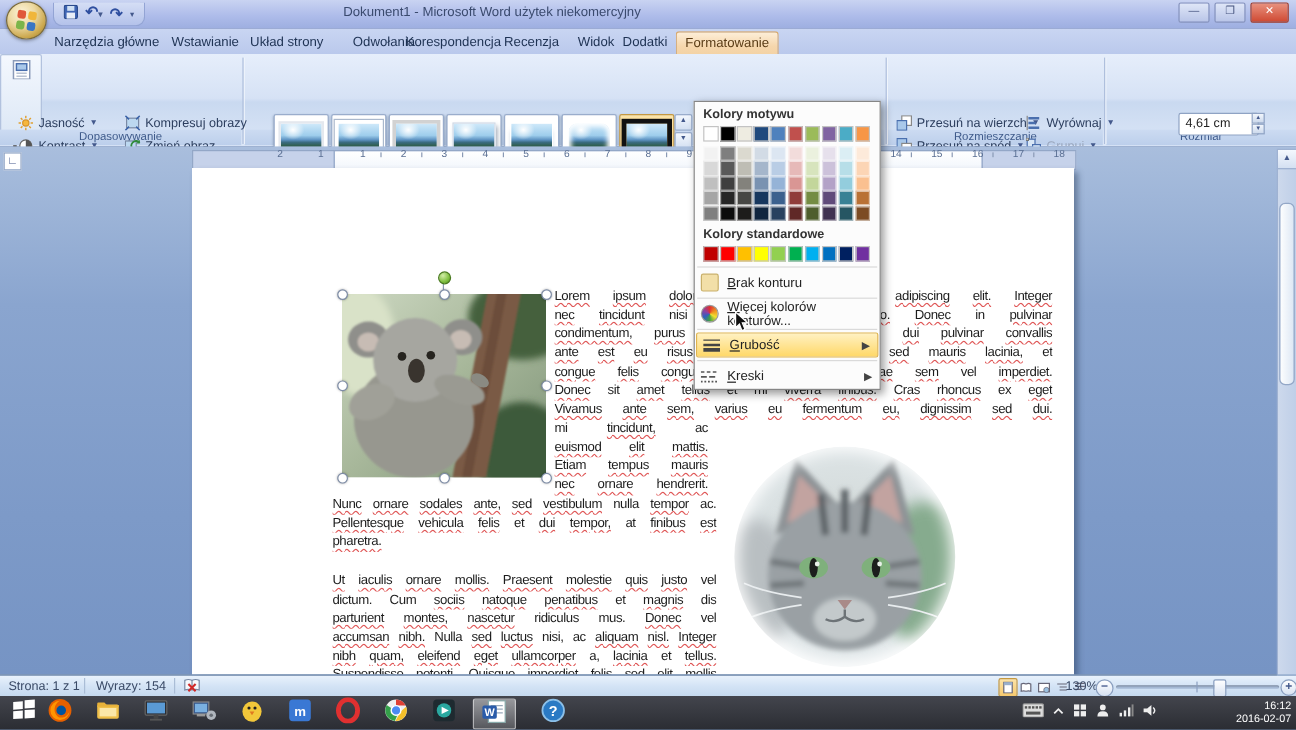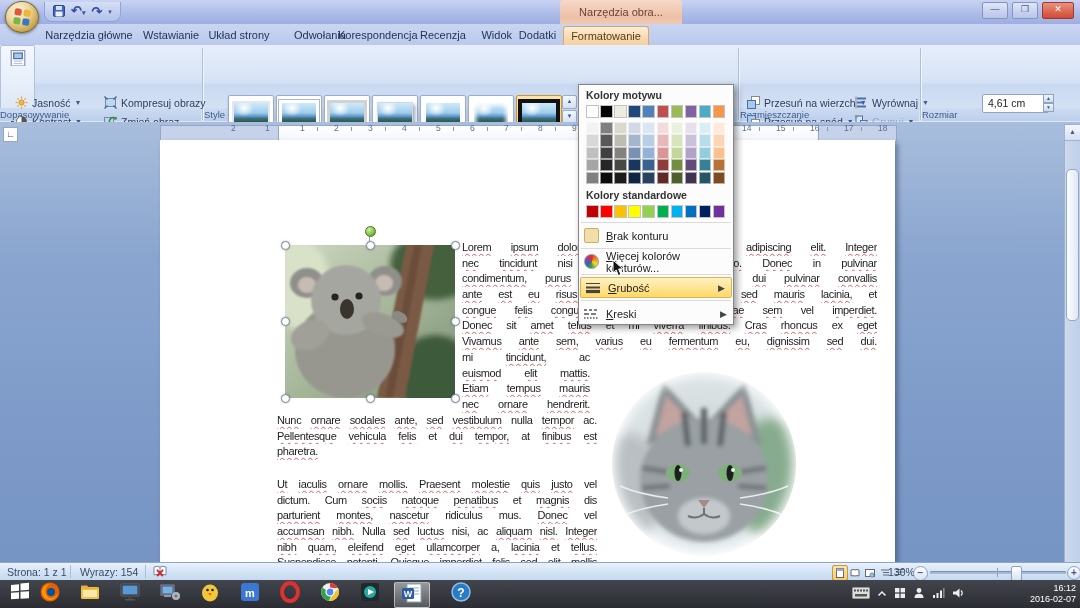--- a/index.html
+++ b/index.html
@@ -36,21 +36,21 @@
     background:linear-gradient(180deg,#c9d5f2,#bac9ec);border-bottom:1px solid #94a6cf;}
   .tab{position:absolute;top:2px;height:19px;line-height:19px;padding:0 9px;
     font-size:11px;color:#1e3253;border-radius:3px 3px 0 0;}
   .tab.active{background:linear-gradient(180deg,#fdeed8 0%,#f6d7ad 60%,#f3d2a4 100%);
     border:1px solid #d9a869;border-bottom:none;color:#5a3c16;}
 
   
   .ribbon{left:0;top:45px;width:1080px;height:77px;
     background:linear-gradient(180deg,#e6eefb 0%,#d6e2f5 48%,#c9d9f0 52%,#dbe6f7 100%);
     border-bottom:1px solid #8fa3c9;}
-  .rgroup-label{position:absolute;height:13px;bottom:1px;text-align:left;
+  .rgroup-label{position:absolute;height:13px;bottom:1px;text-align:center;
     font-size:9.5px;color:#3e5a8a;line-height:13px;
     background:linear-gradient(180deg,#ccdbf2,#bccfeb);}
   .gsep{position:absolute;top:3px;bottom:2px;width:1px;background:#aebfdd;
     box-shadow:1px 0 0 #f0f5fc;}
   .rbtn{position:absolute;height:17px;display:flex;align-items:center;gap:3px;
     font-size:10.5px;color:#2c3e5e;padding:0 3px;border-radius:2px;white-space:nowrap;}
   .rbtn .da{font-size:7px;color:#44598c;margin-left:1px;}
   .rbtn.disabled{color:#9aa7bd;}
   .rbtn.hl{background:linear-gradient(180deg,#fce4a8,#f6c96e);border:1px solid #c49841;}
   .ric{width:14px;height:13px;display:inline-block;flex:0 0 14px;}
@@ -144,21 +144,21 @@
     border:1px solid rgba(255,255,255,.5);border-radius:2px;}
   .tray{position:absolute;top:2px;height:24px;display:flex;align-items:center;gap:7px;color:#eee;}
   .clock{position:absolute;right:4px;top:3px;text-align:right;color:#fff;font-size:9px;line-height:11px;}
 </style>
 </head>
 <body>
 
 <div id="app">
 
   <div class="abs titlebar">
-    <div class="abs ctx-label">Narzędzia obra...</div>
+    <div class="abs wtitle">Dokument1 - Microsoft Word użytek niekomercyjny</div>
     <div class="abs winbtns">
       <div class="winbtn">—</div>
       <div class="winbtn">❐</div>
       <div class="winbtn close">✕</div>
     </div>
   </div>
   <div class="abs qat">
     <span><svg width="12" height="12" viewBox="0 0 12 12">
           <rect x="0.5" y="0.5" width="11" height="11" rx="1.5" fill="#3f65b4" stroke="#2a4a8c"></rect>
           <rect x="3" y="1" width="6" height="4" fill="#cfe0f4"></rect>

